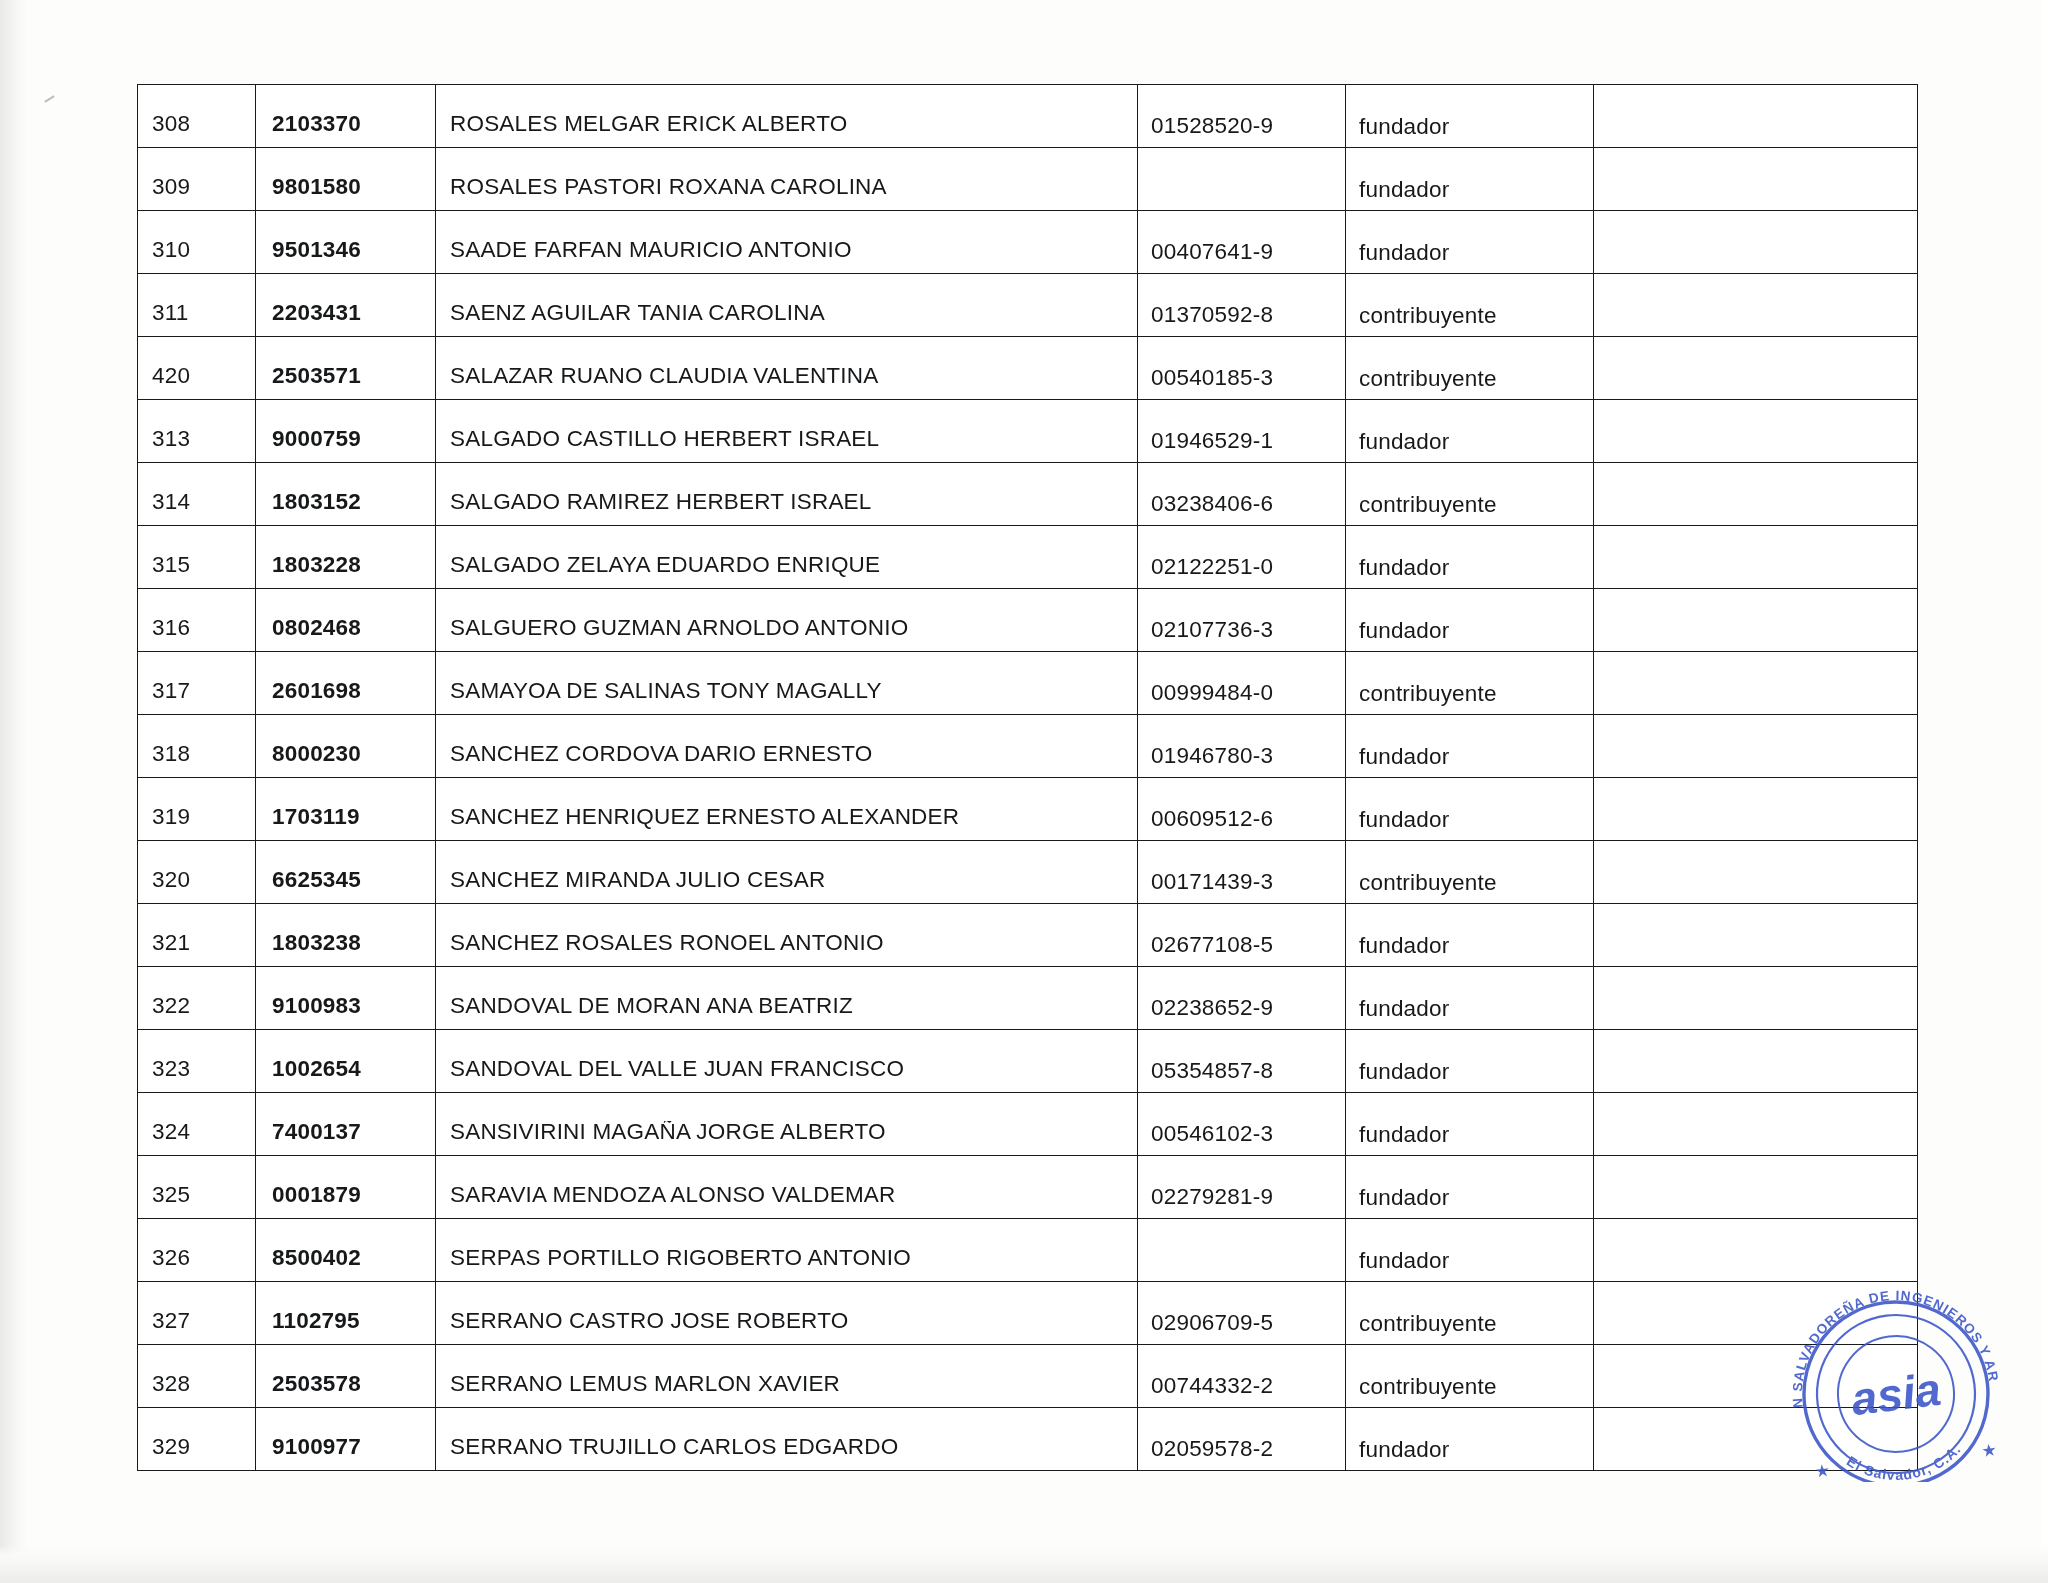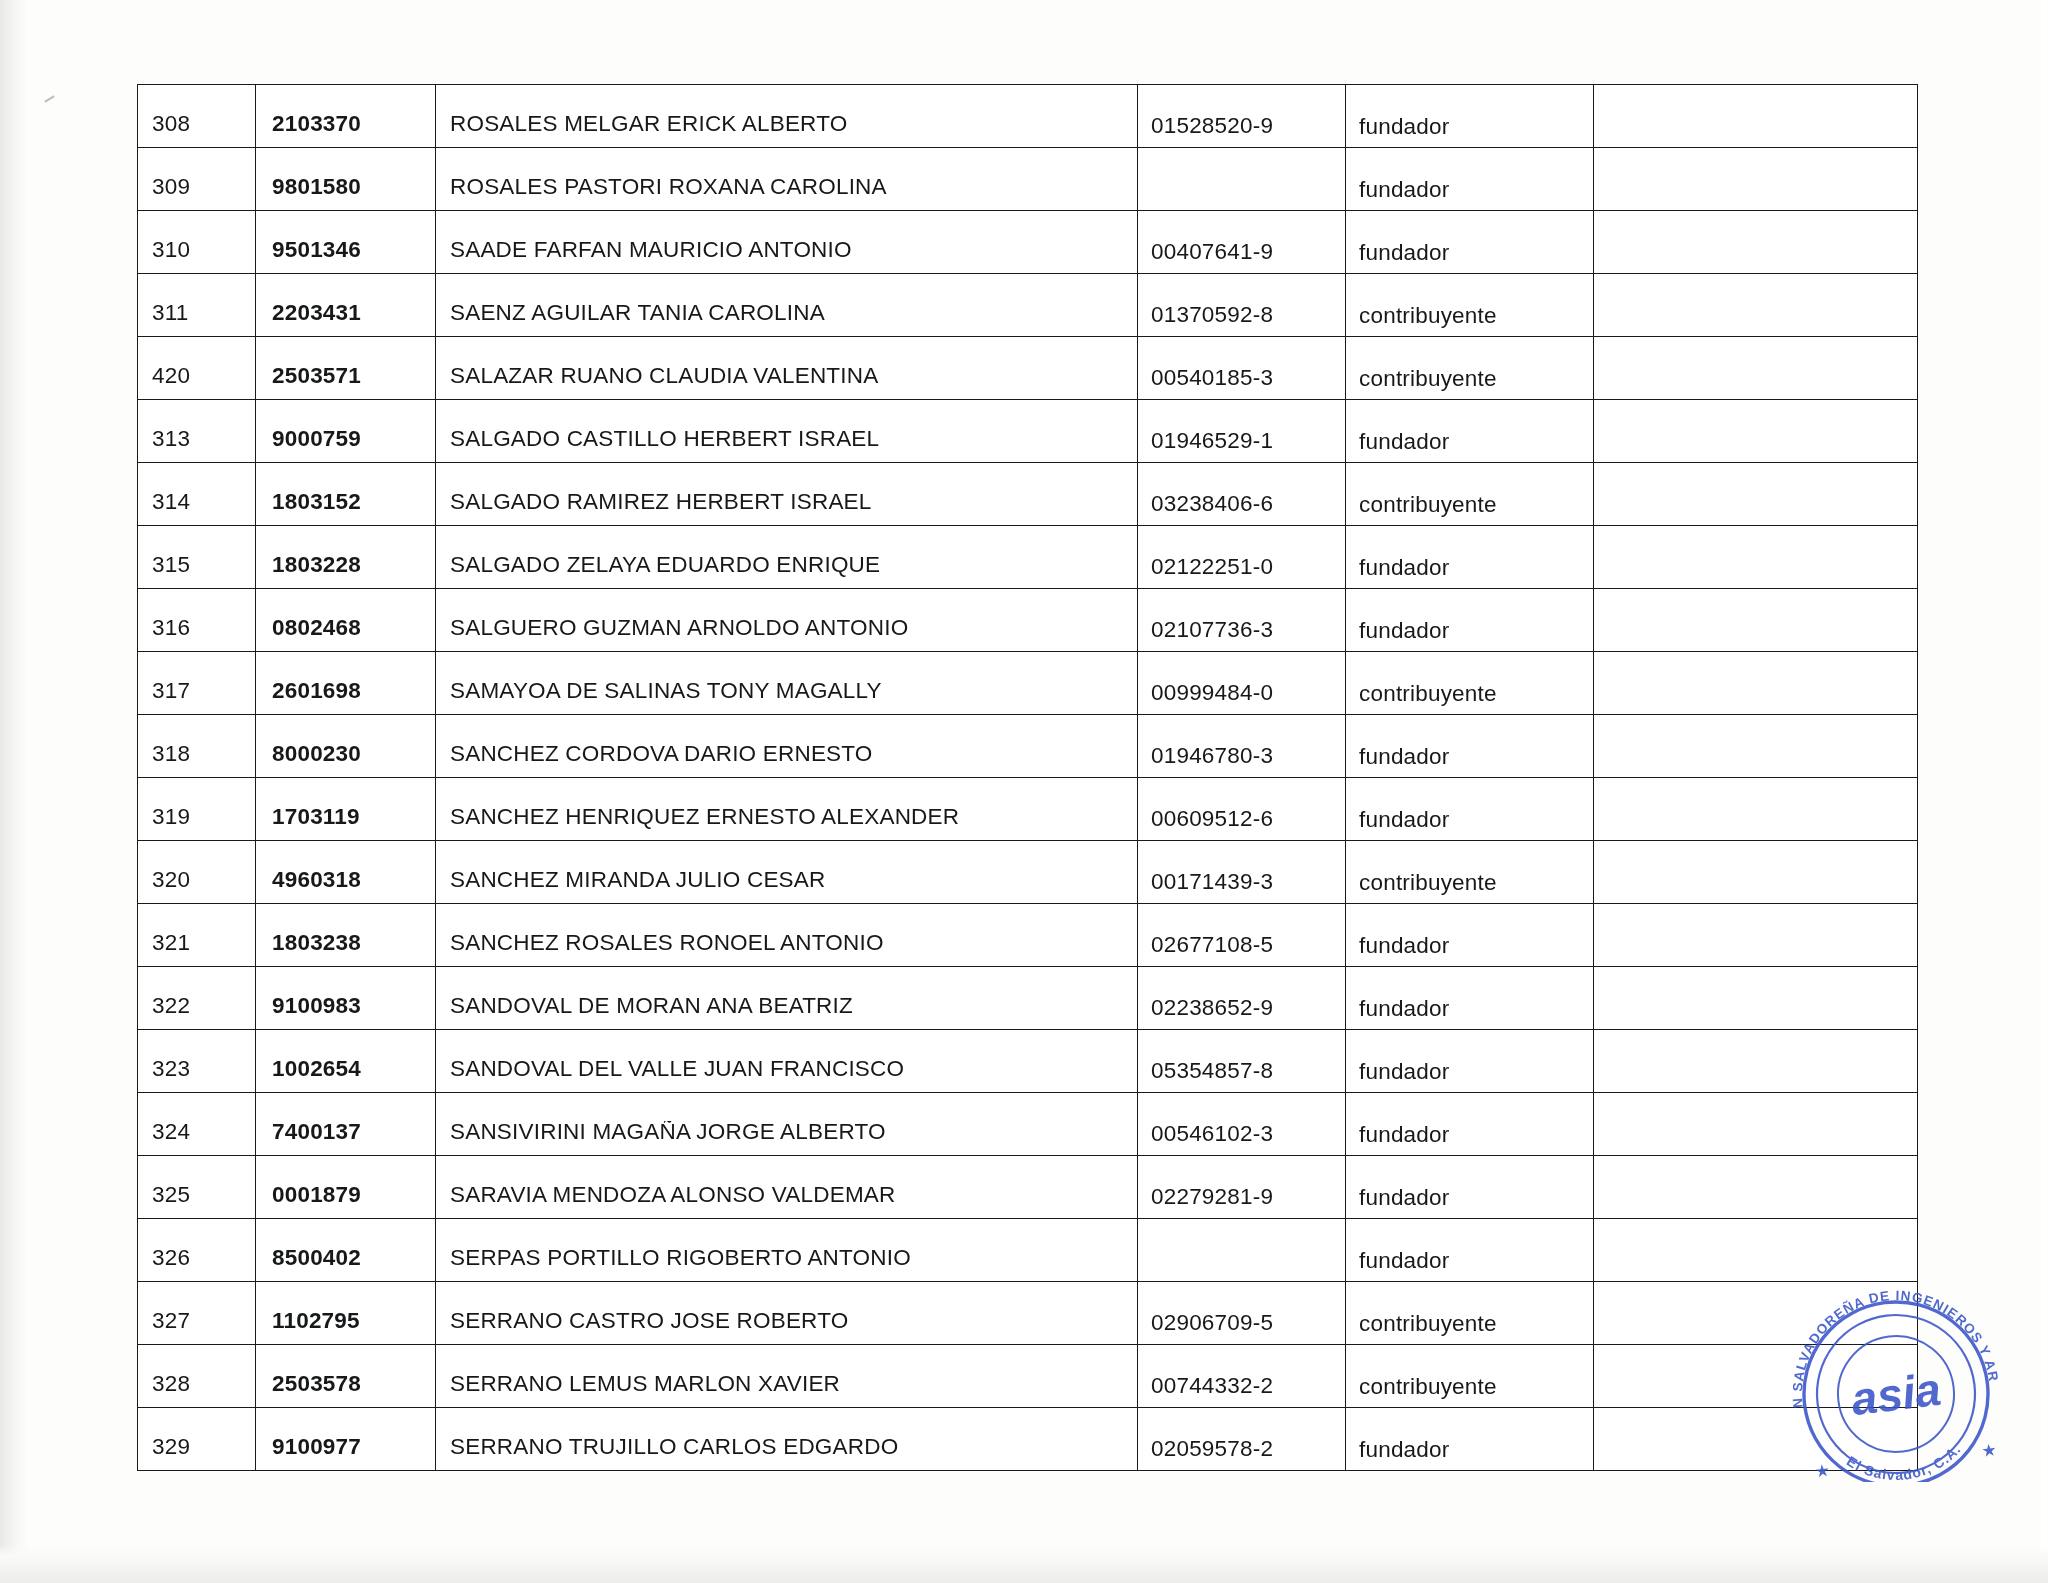--- a/index.html
+++ b/index.html
@@ -351,21 +351,21 @@
             </td>
             <td class="c-blank">
               <span class="cell"></span>
             </td>
           </tr>
           <tr>
             <td class="c-num">
               <span class="cell">320</span>
             </td>
             <td class="c-code">
-              <span class="cell">4960318</span>
+              <span class="cell">6625345</span>
             </td>
             <td class="c-name">
               <span class="cell">SANCHEZ MIRANDA JULIO CESAR</span>
             </td>
             <td class="c-nit">
               <span class="cell">00171439-3</span>
             </td>
             <td class="c-type">
               <span class="cell">contribuyente</span>
             </td>

